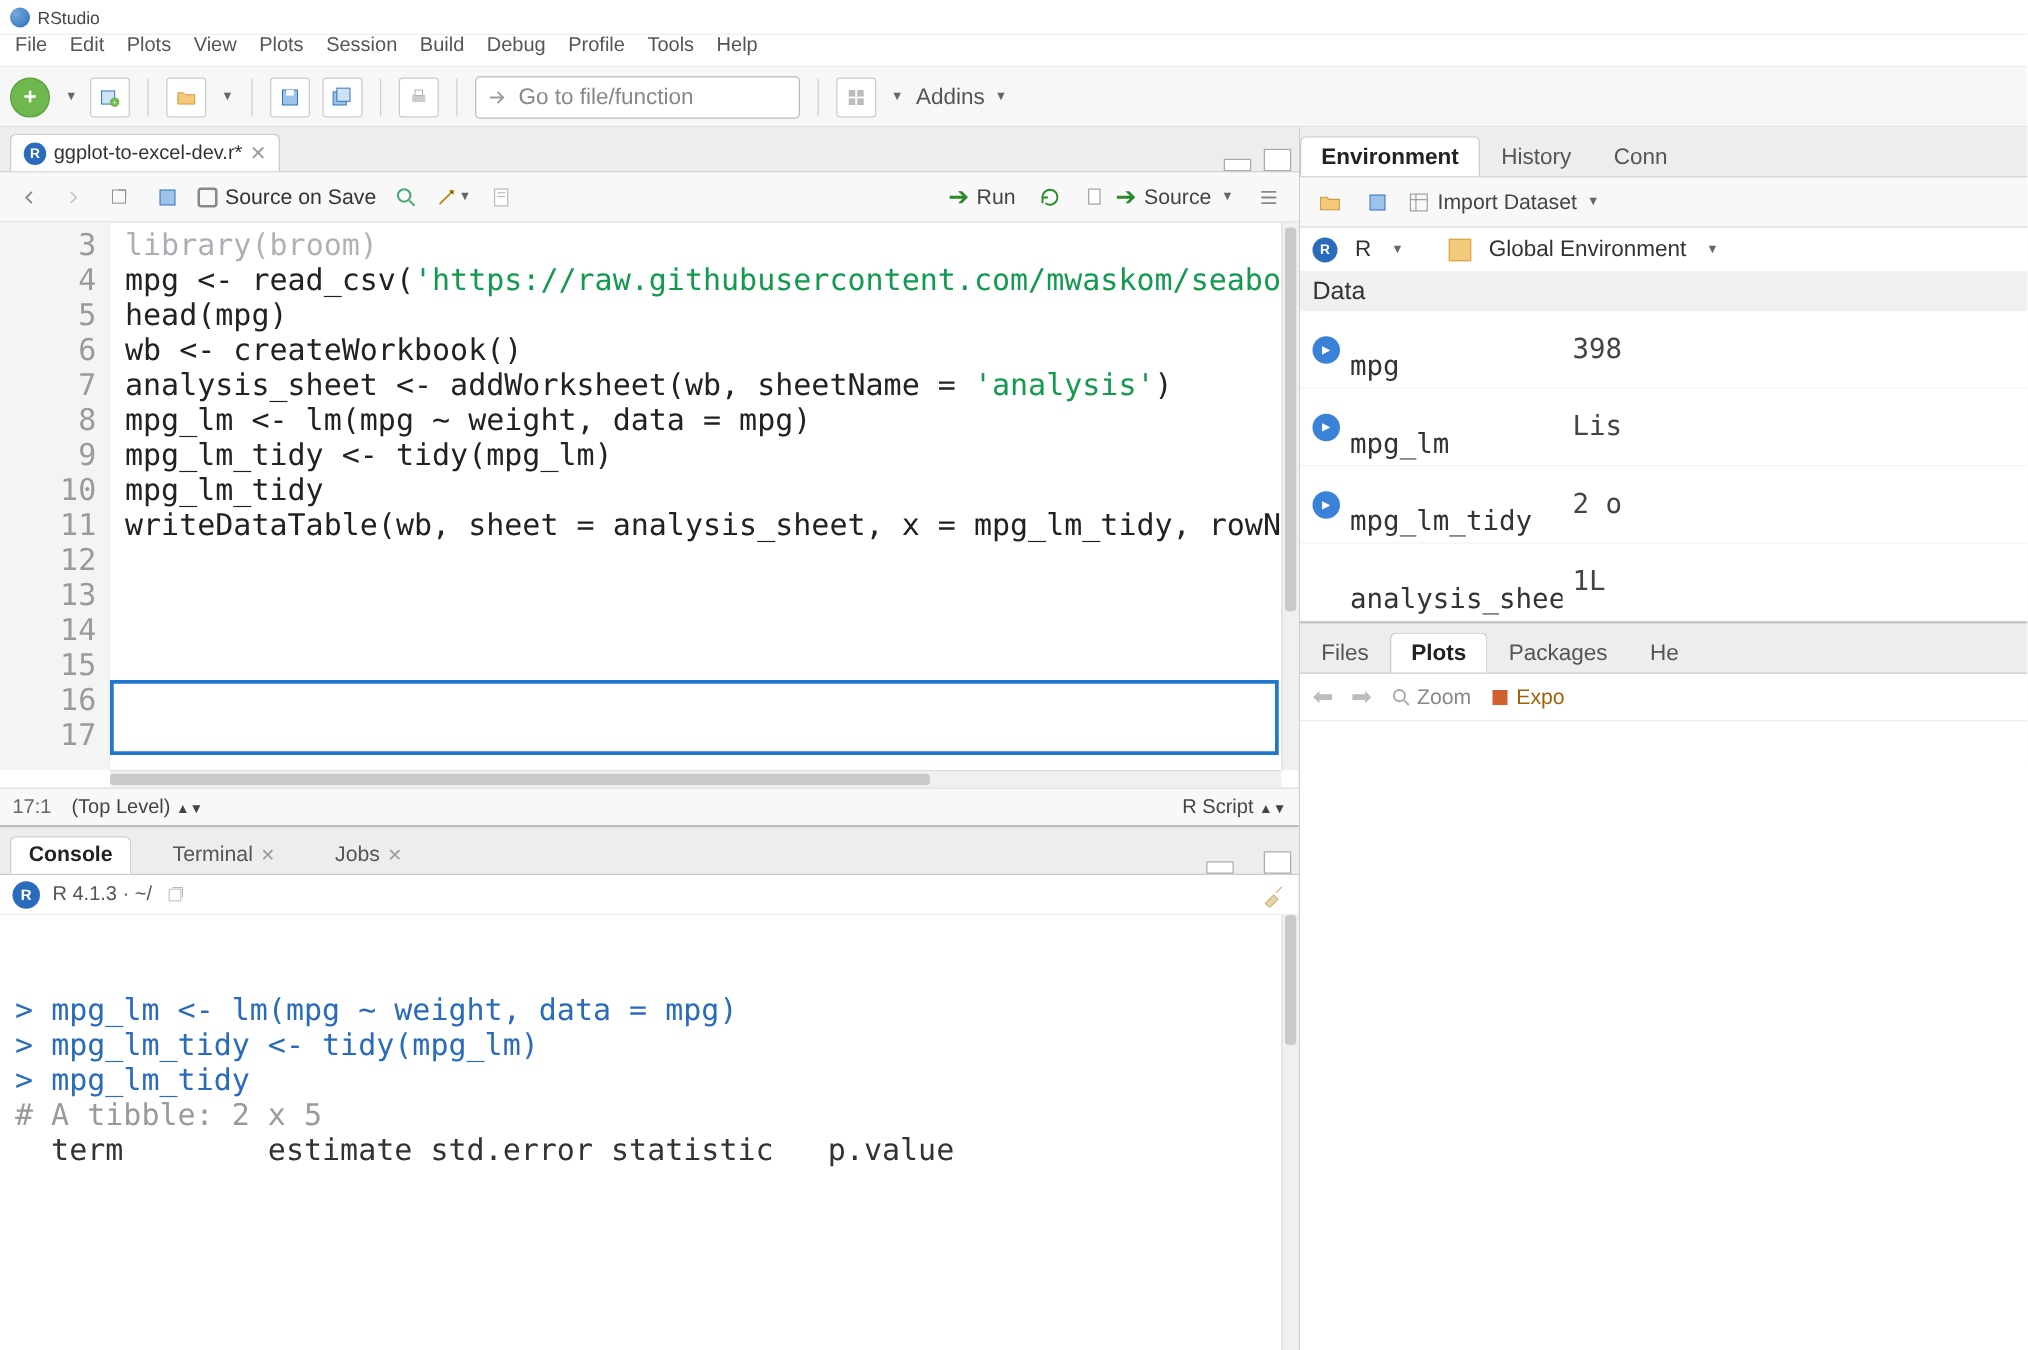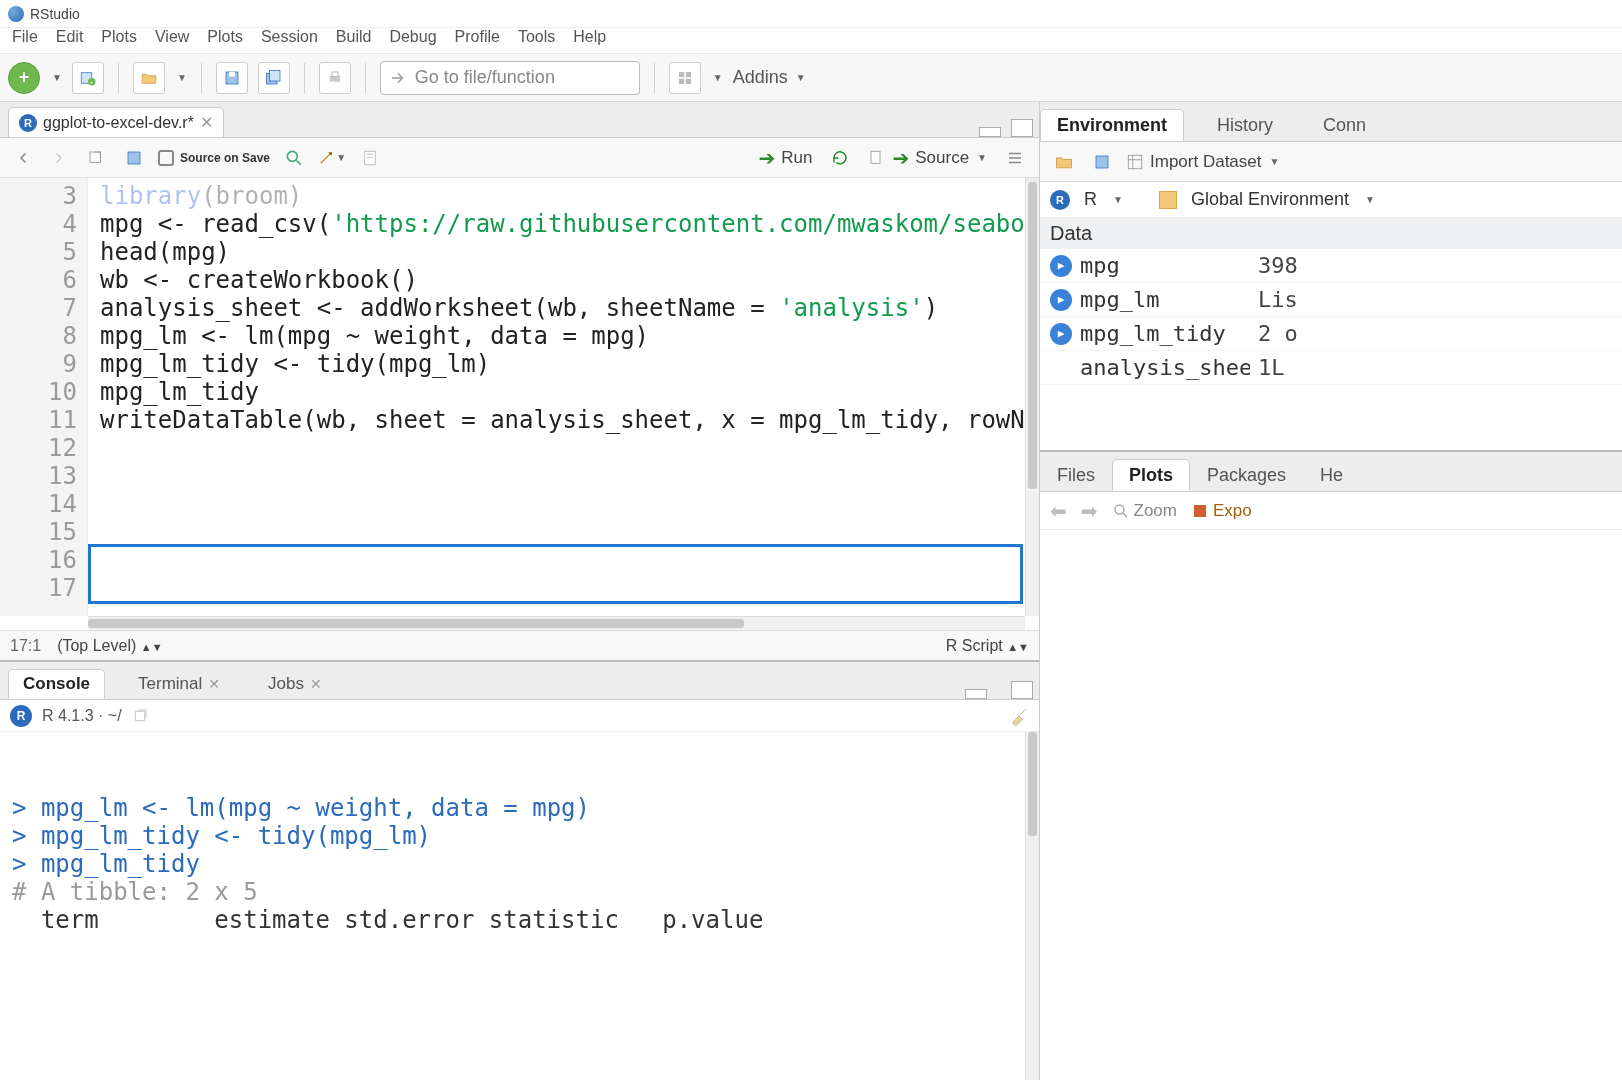--- a/index.html
+++ b/index.html
@@ -129,21 +129,21 @@
   .gutter {
     width:88px; background:#f4f4f4; text-align:right;
     padding:4px 10px 4px 0; color:#9a9a9a; border-right:1px solid #eee;
     line-height:28px;
   }
   .codewrap { flex:1; position:relative; overflow:hidden;}
   .code {
     padding:4px 0 4px 12px; white-space:pre; line-height:28px;
     color:#222;
   }
-  .kw { color:#1d4ed8;text-align:right; }
+  .kw { color:#0f172a;text-align:right; }
   .str { color:#129a4f; }
   .highlight-box {
     position:absolute; border:3px solid #1f77d0;
     left:0; right:16px; pointer-events:none;
   }
   .vscroll {
     position:absolute; right:0; top:0; width:14px; height:100%;
     background:#f0f0f0; border-left:1px solid #ddd;
   }
   .vscroll .thumb { position:absolute; left:2px; right:2px; background:#c9c9c9; border-radius:3px; }
@@ -190,21 +190,21 @@
     font-family:"Consolas","Menlo",monospace; font-size:24px;
     line-height:28px; white-space:pre; overflow:hidden; position:relative;
   }
   .console-out .prompt { color:#2a6bbb; }
   .console-out .cmd { color:#2a6bbb; }
   .console-out .comment { color:#9a9a9a;margin-top:31px; }
 
   
   .env-pane { flex:0 0 350px; display:flex; flex-direction:column; border-bottom:2px solid #bbb; background:#fff;}
   .etabs {
-    height:40px; display:flex; align-items:flex-end; background:#ededed; border-bottom:1px solid #ccc;gap:16px;
+    height:40px; display:flex; align-items:flex-end; background:#ededed; border-bottom:1px solid #ccc;
   }
   .etab {
     height:32px; padding:0 16px; display:flex; align-items:center;
     font-size:18px; color:#555; border:1px solid transparent; border-radius:5px 5px 0 0;
   }
   .etab.active { background:#fff; border-color:#ccc; border-bottom-color:#fff; color:#222; font-weight:600;}
   .env-toolbar {
     height:40px; display:flex; align-items:center; gap:10px;
     padding:0 10px; border-bottom:1px solid #ddd; background:#f8f8f8;
   }
@@ -224,21 +224,21 @@
   }
   .env-row {
     display:flex; align-items:center; padding:4px 10px; gap:8px;
     font-family:"Consolas","Menlo",monospace; font-size:22px;
     border-bottom:1px solid #f3f3f3;
   }
   .env-row .play {
     width:22px;height:22px;border-radius:50%;background:#3a82d8;
     display:flex;align-items:center;justify-content:center;color:#fff;font-size:11px;
   }
-  .env-row .name { flex:0 0 170px; white-space:nowrap; overflow:hidden;}
+  .env-row .name { flex:0 0 170px; white-space:nowrap; overflow:hidden;margin-top:28px;}
   .env-row .val { flex:1; text-align:left; white-space:nowrap; overflow:hidden; color:#444;}
 
   .plots-pane { flex:1; display:flex; flex-direction:column; background:#fff;}
   .ptabs {
     height:40px; display:flex; align-items:flex-end; background:#ededed; border-bottom:1px solid #ccc;
   }
   .plot-toolbar {
     height:38px; display:flex; align-items:center; gap:14px; padding:0 10px;
     border-bottom:1px solid #eee; font-size:17px; color:#777;
   }
@@ -363,21 +363,21 @@
               <path d="M10 4h8v8" stroke="#888" fill="none"></path>
             </svg>
         </span>
         <span class="iconbtn">
           <svg width="18" height="18" viewBox="0 0 24 24">
               <rect x="4" y="4" width="16" height="16" fill="#9dc3ea" stroke="#2a6bbb"></rect>
             </svg>
         </span>
         <div class="group">
           <span class="chk"></span>
-          <span style="font-size:12px;font-weight:bold;">Source on Save</span>
+          <span style="font-size:17px;">Source on Save</span>
         </div>
         <span class="iconbtn">
           <svg width="20" height="20" viewBox="0 0 24 24">
               <circle cx="10" cy="10" r="6" fill="none" stroke="#4a7" stroke-width="2"></circle>
               <path d="M15 15l5 5" stroke="#4a7" stroke-width="2"></path>
             </svg>
         </span>
         <span class="iconbtn">
           <svg width="20" height="20" viewBox="0 0 24 24">
               <path d="M4 20L20 4" stroke="#b8860b" stroke-width="2"></path>

